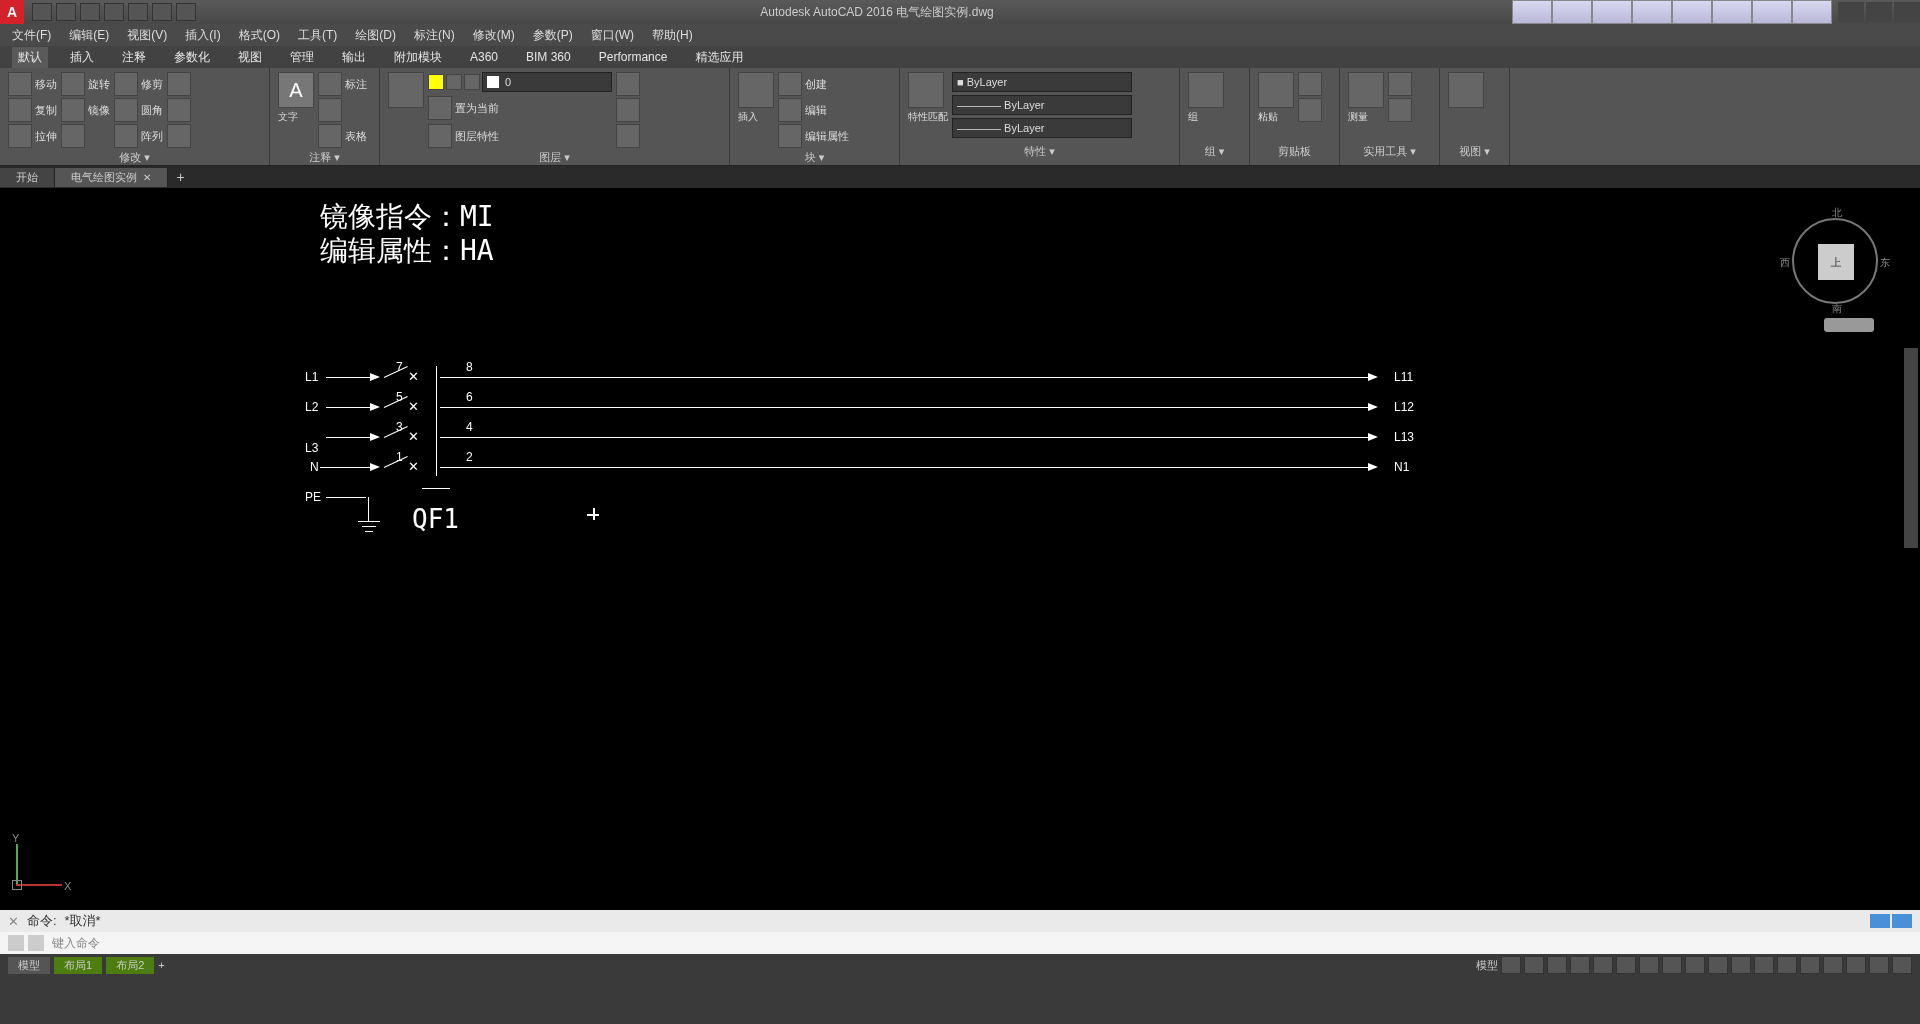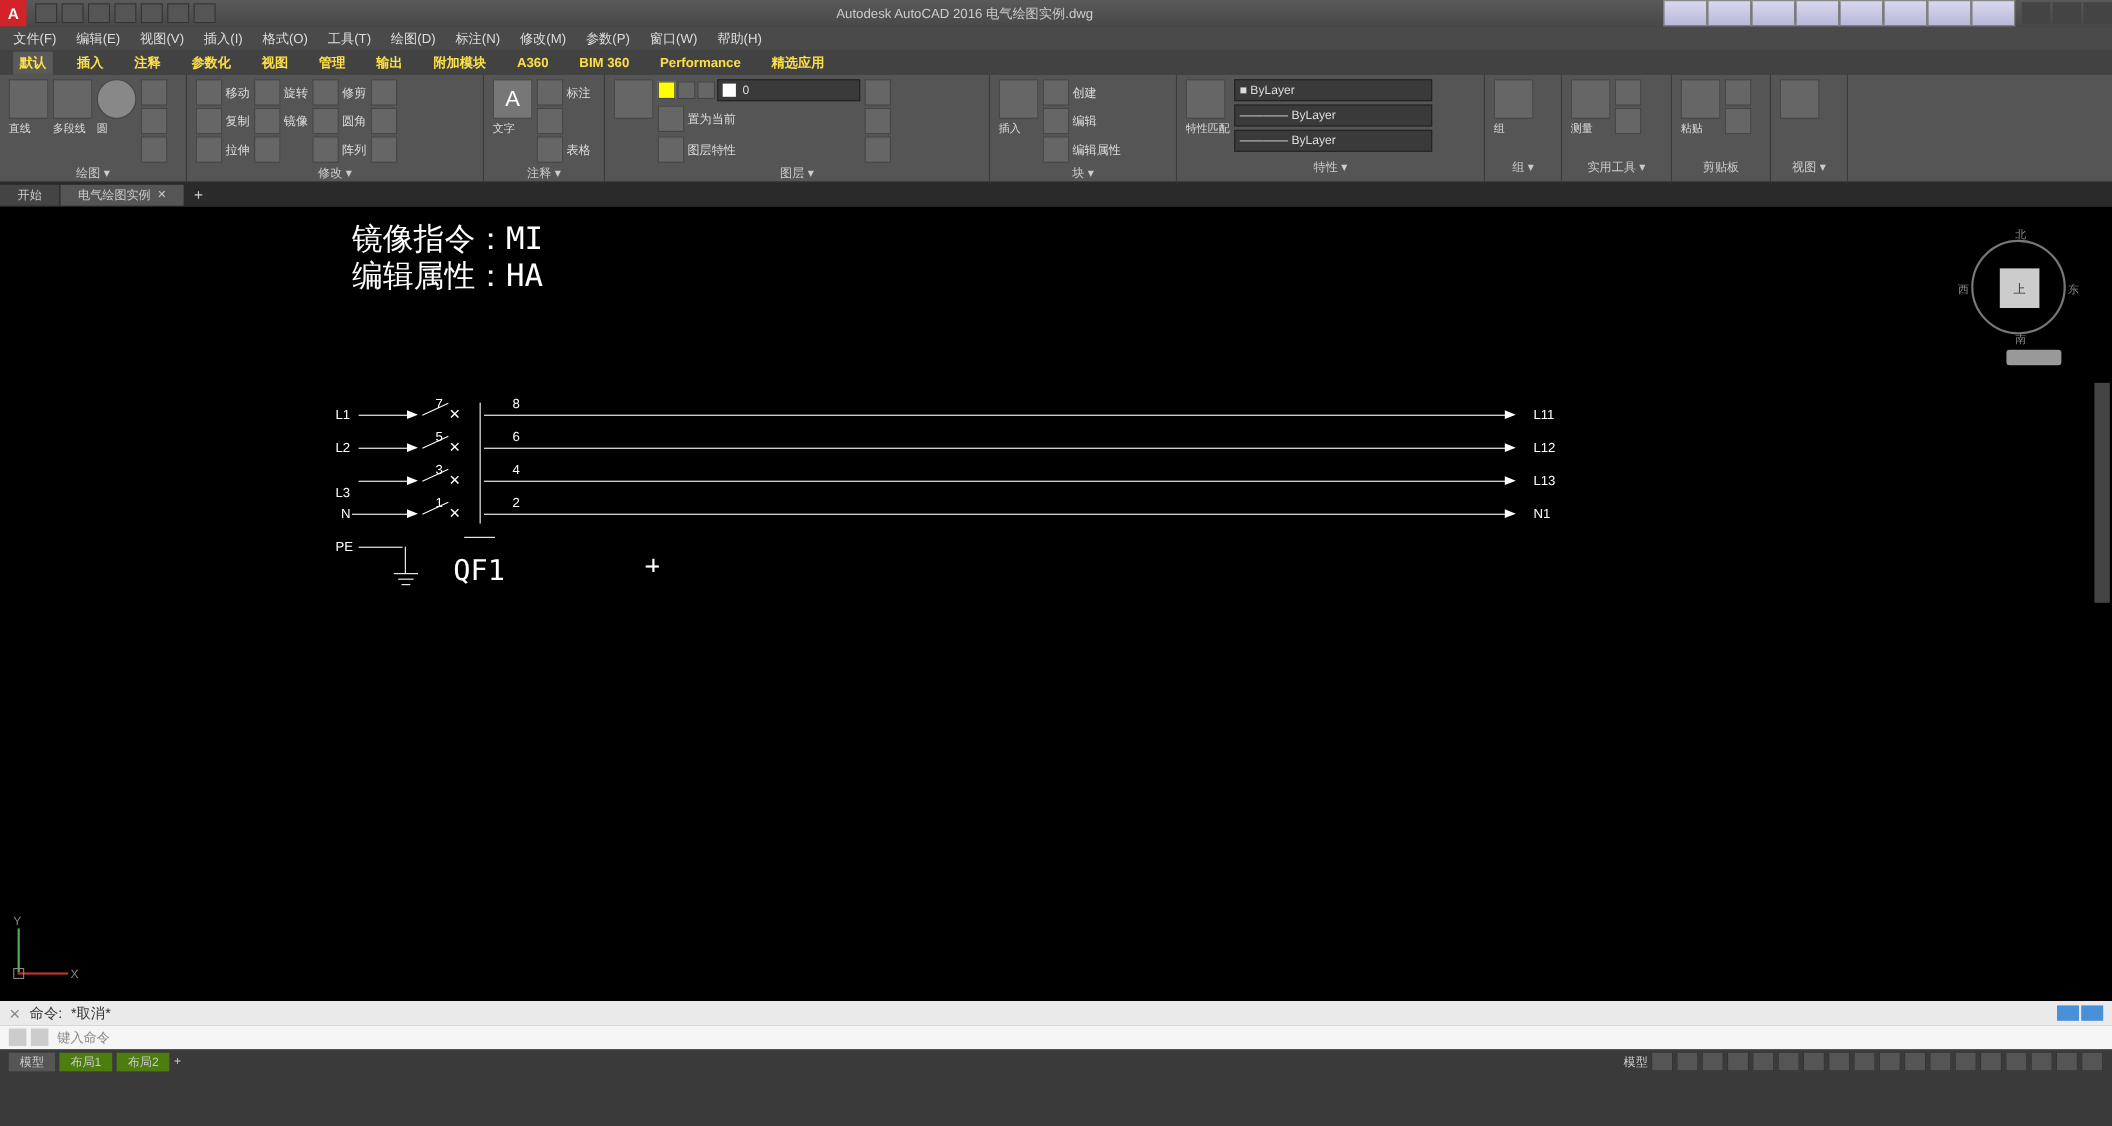--- a/index.html
+++ b/index.html
@@ -15,21 +15,21 @@
     .title-right-btn { width: 24px; height: 18px; background: #555; }
     .search-box { width: 180px; height: 18px; background: #2a2a2a; border: 1px solid #555; margin: 0 8px; }
     .win-controls { display: flex; gap: 2px; margin-left: auto; }
     .win-btn { width: 26px; height: 20px; background: #444; }
     
     
     .menu-bar { height: 22px; background: #4a4a4a; display: flex; align-items: center; gap: 18px; padding: 0 12px; color: #ddd; font-size: 12px; }
     .menu-item { cursor: pointer; }
     
     
-    .ribbon-tabs { height: 22px; background: #424242; display: flex; align-items: center; gap: 16px; padding: 0 12px; color: #fde047; font-size: 12px; font-weight: bold; }
+    .ribbon-tabs { height: 22px; background: #424242; display: flex; align-items: center; gap: 16px; padding: 0 12px; color: #e5e5e5; font-size: 12px; }
     .ribbon-tab { cursor: pointer; padding: 2px 6px; }
     .ribbon-tab.active { background: #5a5a5a; }
     
     
     .ribbon { height: 98px; background: #555; display: flex; border-bottom: 1px solid #222; }
     .ribbon-panel { border-right: 1px solid #3a3a3a; padding: 4px 8px; display: flex; flex-direction: column; justify-content: space-between; }
     .panel-content { display: flex; gap: 4px; align-items: flex-start; flex: 1; }
     .panel-title { text-align: center; font-size: 11px; color: #ccc; padding: 2px; }
     .ribbon-btn { width: 24px; height: 24px; background: #666; border: 1px solid #444; }
     .ribbon-btn-lg { width: 36px; height: 36px; background: #666; border: 1px solid #444; }
@@ -163,42 +163,20 @@
   <span class="ribbon-tab">管理</span>
   <span class="ribbon-tab">输出</span>
   <span class="ribbon-tab">附加模块</span>
   <span class="ribbon-tab">A360</span>
   <span class="ribbon-tab">BIM 360</span>
   <span class="ribbon-tab">Performance</span>
   <span class="ribbon-tab">精选应用</span>
 </div>
 
 <div class="ribbon">
-  <div class="ribbon-panel" style="width:170px">
-    <div class="panel-content">
-      <div class="ribbon-col">
-          <div class="ribbon-btn-lg"></div>
-          <span style="font-size:10px;color:#ddd">直线</span>
-        </div>
-      <div class="ribbon-col">
-          <div class="ribbon-btn-lg"></div>
-          <span style="font-size:10px;color:#ddd">多段线</span>
-        </div>
-      <div class="ribbon-col">
-          <div class="ribbon-btn-lg" style="border-radius:50%;background:#888"></div>
-          <span style="font-size:10px;color:#ddd">圆</span>
-        </div>
-      <div class="ribbon-col">
-        <div class="ribbon-btn"></div>
-        <div class="ribbon-btn"></div>
-        <div class="ribbon-btn"></div>
-      </div>
-    </div>
-    <div class="panel-title">绘图 ▾</div>
-  </div>
 
   <div class="ribbon-panel" style="width:270px">
     <div class="panel-content">
       <div class="ribbon-col">
         <div class="btn-with-label">
             <div class="ribbon-btn"></div>
             <span>移动</span>
           </div>
         <div class="btn-with-label">
             <div class="ribbon-btn"></div>
@@ -343,46 +321,46 @@
   <div class="ribbon-panel" style="width:70px">
     <div class="panel-content">
       <div class="ribbon-col">
           <div class="ribbon-btn-lg"></div>
           <span style="font-size:10px;color:#ddd">组</span>
         </div>
     </div>
     <div class="panel-title">组 ▾</div>
   </div>
 
+  <div class="ribbon-panel" style="width:90px">
+    <div class="panel-content">
+      <div class="ribbon-col">
+          <div class="ribbon-btn-lg"></div>
+          <span style="font-size:10px;color:#ddd">粘贴</span>
+        </div>
+      <div class="ribbon-col">
+        <div class="ribbon-btn"></div>
+        <div class="ribbon-btn"></div>
+      </div>
+    </div>
+    <div class="panel-title">剪贴板</div>
+  </div>
+
   <div class="ribbon-panel" style="width:100px">
     <div class="panel-content">
       <div class="ribbon-col">
           <div class="ribbon-btn-lg"></div>
           <span style="font-size:10px;color:#ddd">测量</span>
         </div>
       <div class="ribbon-col">
         <div class="ribbon-btn"></div>
         <div class="ribbon-btn"></div>
       </div>
     </div>
     <div class="panel-title">实用工具 ▾</div>
-  </div>
-
-  <div class="ribbon-panel" style="width:90px">
-    <div class="panel-content">
-      <div class="ribbon-col">
-          <div class="ribbon-btn-lg"></div>
-          <span style="font-size:10px;color:#ddd">粘贴</span>
-        </div>
-      <div class="ribbon-col">
-        <div class="ribbon-btn"></div>
-        <div class="ribbon-btn"></div>
-      </div>
-    </div>
-    <div class="panel-title">剪贴板</div>
   </div>
 
   <div class="ribbon-panel" style="width:70px">
     <div class="panel-content">
       <div class="ribbon-col">
           <div class="ribbon-btn-lg"></div>
         </div>
     </div>
     <div class="panel-title">视图 ▾</div>
   </div>

